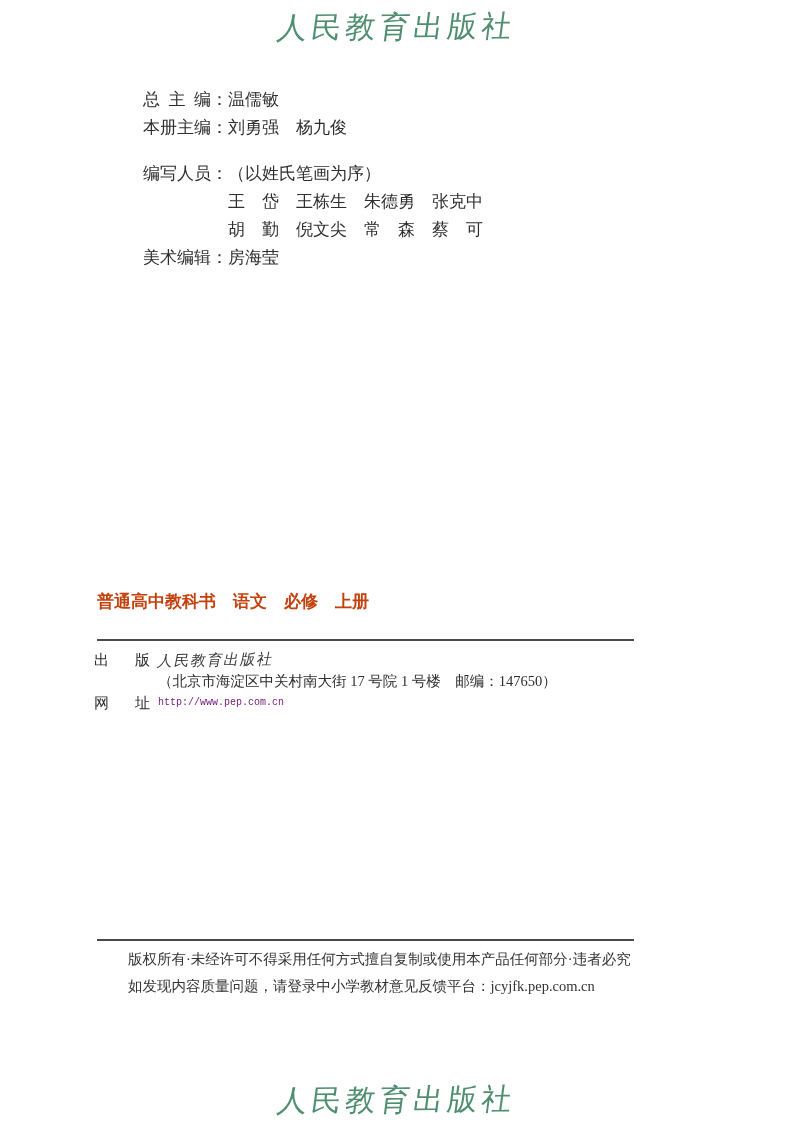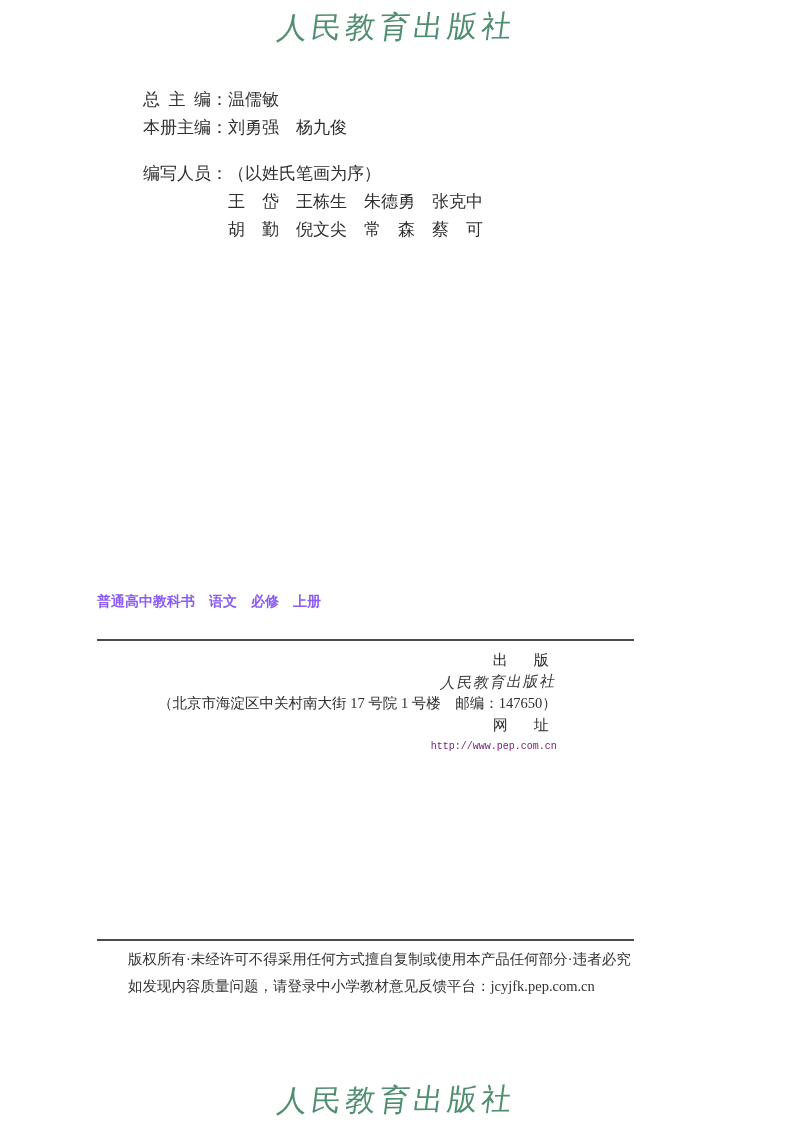--- a/index.html
+++ b/index.html
@@ -48,23 +48,23 @@
   
   .book-block {
     position: absolute;
     left: 97px;
     top: 590px;
     white-space: nowrap;
   }
   .book-title-line {
     font-family: "Liberation Sans", "DejaVu Sans", sans-serif;
     font-weight: 700;
-    font-size: 14px;
+    font-size: 17px;
     line-height: 23px;
-    color: #8b5cf6;
+    color: #c2410c;
     white-space: pre;
   }
   .book-organizer-line {
     font-size: 14px;
     line-height: 22px;
     color: #333333;
   }
 
   
   .rule {
@@ -79,21 +79,21 @@
 
   
   .pub-block {
     position: absolute;
     left: 94px;
     top: 649px;
     font-size: 15px;
     line-height: 22px;
     white-space: nowrap;
   }
-  .pub-row { display: flex; align-items: flex-end; flex-direction: column; }
+  .pub-row { display: flex; align-items: flex-start; }
   .pub-label {
     display: inline-block;
     width: 56px;
     margin-right: 8px;
     text-align: justify;
     text-align-last: justify;
     color: #2e2e2e;
   }
   .script-logo {
     display: inline-block;
@@ -133,20 +133,21 @@
 <div class="page">
 
   <div class="brand-logo top">人民教育出版社</div>
 
   <div class="editors">
     <p>总 主 编：温儒敏</p>
     <p>本册主编：刘勇强　杨九俊</p>
     <p class="gap-before">编写人员：（以姓氏笔画为序）</p>
     <p class="indent">王　岱　王栋生　朱德勇　张克中</p>
     <p class="indent">胡　勤　倪文尖　常　森　蔡　可</p>
+    <p>美术编辑：房海莹</p>
   </div>
 
   <div class="book-block">
     <p class="book-title-line">普通高中教科书　语文　必修　上册</p>
   </div>
 
   <div class="rule r1"></div>
 
   <div class="pub-block">
     <div class="pub-row">

